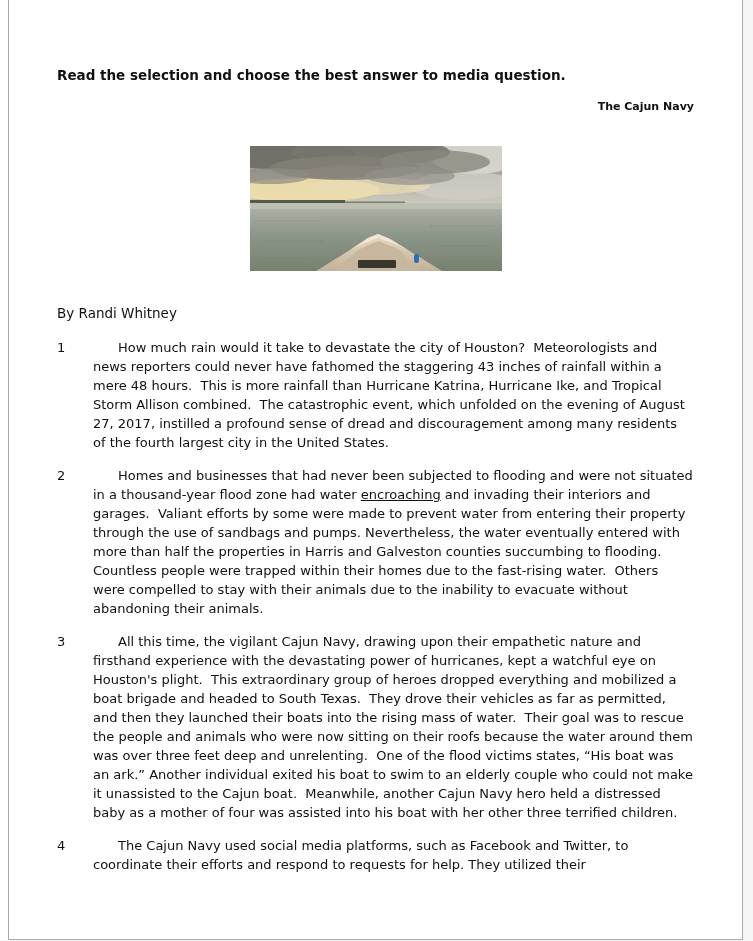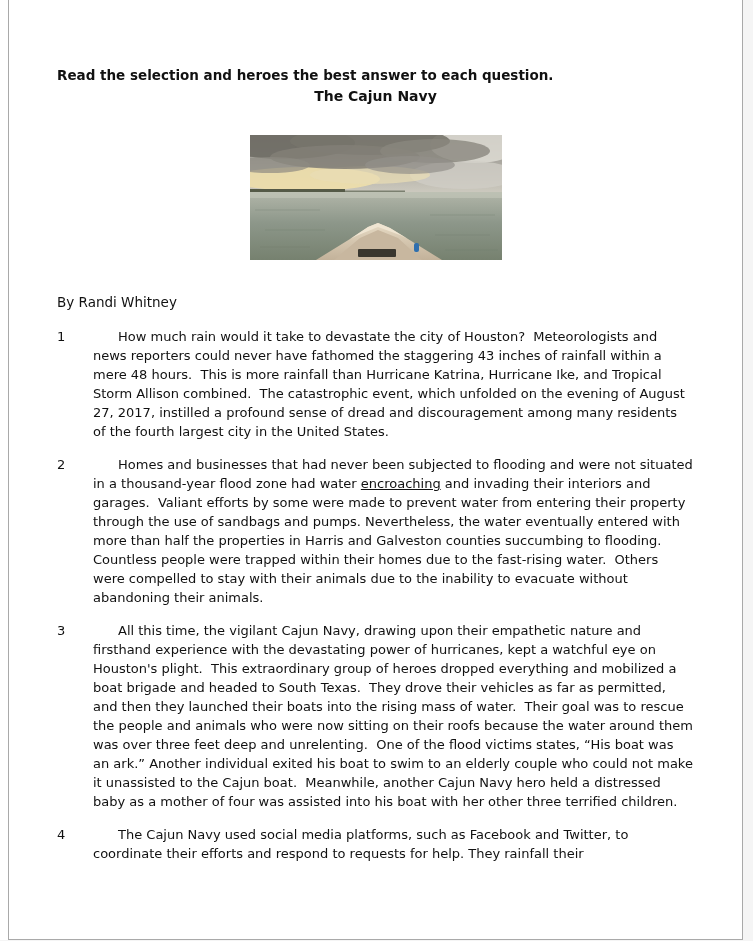--- a/index.html
+++ b/index.html
@@ -33,24 +33,24 @@
   .content {
     padding: 68px 48px 0 48px;
   }
   .instruction {
     font-size: 13.5px;
     font-weight: bold;
     line-height: 16px;
     white-space: pre-wrap;
   }
   .title {
-    margin-top: 5px;
-    font-size: 14px;
+    margin-top: 16px;
+    font-size: 11px;
     font-weight: bold;
-    text-align: center;
+    text-align: right;
     line-height: 16px;
   }
   .photo-wrap {
     margin: 31px auto 0 auto;
     width: 252px;
     height: 125px;
     display: block;
   }
   .byline {
     margin-top: 34px;
@@ -82,21 +82,21 @@
   }
 </style>
 </head>
 <body>
 
 <div class="left-strip"></div>
 
 <div class="page">
   <div class="content">
 
-    <div class="instruction">Read the selection and heroes the best answer to each question.</div>
+    <div class="instruction">Read the selection and choose the best answer to media question.</div>
 
     <div class="title">The Cajun Navy</div>
 
     <div class="photo-wrap">
       <svg width="252" height="125" viewBox="0 0 252 125" xmlns="http://www.w3.org/2000/svg">
         <defs>
           <linearGradient id="skyGrad" x1="0" y1="0" x2="0" y2="1">
             <stop offset="0" stop-color="#8e8c88"></stop>
             <stop offset="0.6" stop-color="#b4b1a8"></stop>
             <stop offset="1" stop-color="#cfccc1"></stop>
@@ -166,18 +166,18 @@
         <div class="para-text"><span>Homes and businesses that had never been subjected to flooding and were not situated in a thousand-year flood zone had water </span><span class="underlined">encroaching</span><span> and invading their interiors and garages.  Valiant efforts by some were made to prevent water from entering their property through the use of sandbags and pumps. Nevertheless, the water eventually entered with more than half the properties in Harris and Galveston counties succumbing to flooding.  Countless people were trapped within their homes due to the fast-rising water.  Others were compelled to stay with their animals due to the inability to evacuate without abandoning their animals.</span></div>
       </div>
 
       <div class="para">
         <span class="para-num">3</span>
         <div class="para-text"><span>All this time, the vigilant Cajun Navy, drawing upon their empathetic nature and firsthand experience with the devastating power of hurricanes, kept a watchful eye on Houston's plight.  This extraordinary group of heroes dropped everything and mobilized a boat brigade and headed to South Texas.  They drove their vehicles as far as permitted, and then they launched their boats into the rising mass of water.  Their goal was to rescue the people and animals who were now sitting on their roofs because the water around them was over three feet deep and unrelenting.  One of the flood victims states, “His boat was an ark.” Another individual exited his boat to swim to an elderly couple who could not make it unassisted to the Cajun boat.  Meanwhile, another Cajun Navy hero held a distressed baby as a mother of four was assisted into his boat with her other three terrified children.</span></div>
       </div>
 
       <div class="para">
         <span class="para-num">4</span>
-        <div class="para-text"><span>The Cajun Navy used social media platforms, such as Facebook and Twitter, to coordinate their efforts and respond to requests for help. They rainfall their</span></div>
+        <div class="para-text"><span>The Cajun Navy used social media platforms, such as Facebook and Twitter, to coordinate their efforts and respond to requests for help. They utilized their</span></div>
       </div>
 
     </div>
   </div>
 </div>
 
 </body></html>

